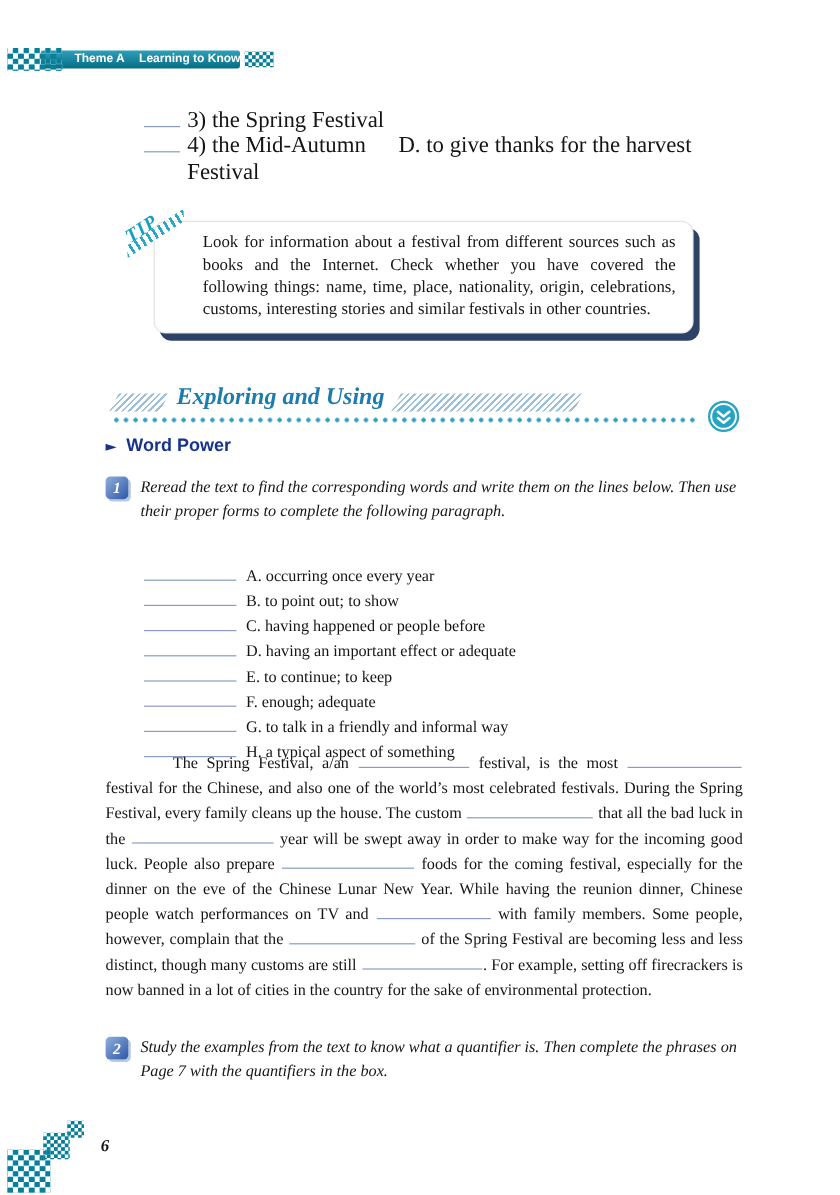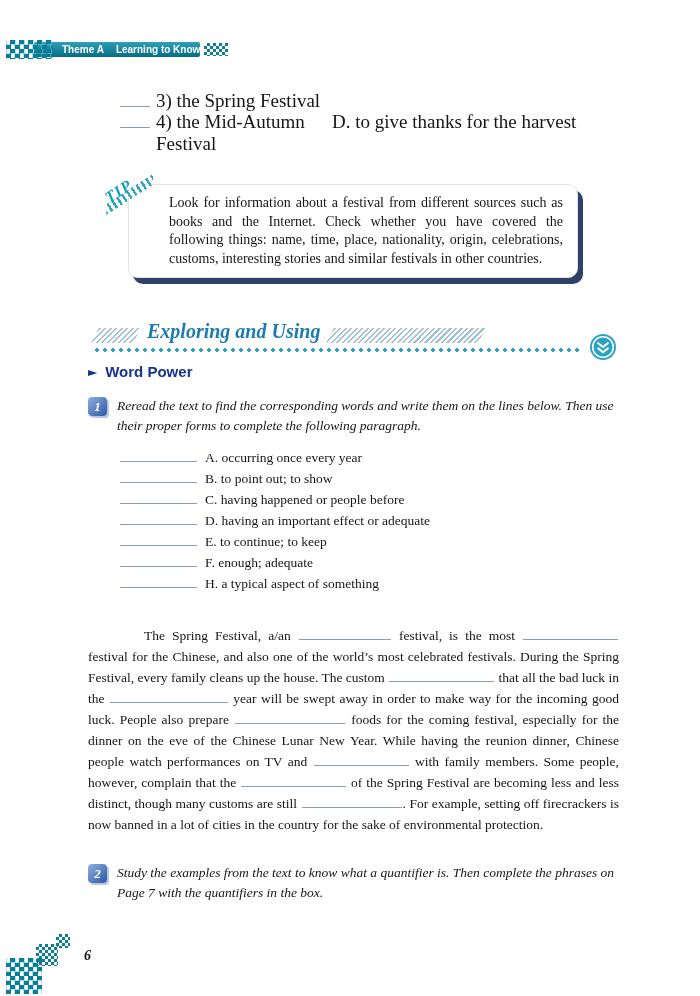--- a/index.html
+++ b/index.html
@@ -88,21 +88,21 @@
   .num-badge {
     flex:0 0 auto; width:19px; height:19px; margin-top:1px; border-radius:4px;
     background:linear-gradient(135deg,#8fb0dd,#2d57a7);
     color:#ffffff; font-style:italic; font-weight:bold; font-size:13px;
     display:flex; align-items:center; justify-content:center;
     box-shadow:2px 2px 0 #b9c8e2;
   }
   .instruction { font-style:italic; font-size:13.5px; line-height:20px; }
 
   
-  .defs { position:absolute; top:449px; left:120px; list-style:none; }
+  .defs { position:absolute; top:471px; left:120px; list-style:none; }
   .defs li { display:flex; align-items:baseline; gap:8px; height:21px; font-size:13.5px; }
   .d-blank { width:77px; flex:0 0 auto; }
 
   
   .para {
     position:absolute; top:625px; left:88px; width:531px;
     font-size:13.5px; line-height:21px; text-align:justify; text-indent:56px;
   }
   .p-blank { margin:0 1px; vertical-align:baseline; }
   .w92{width:92px;} .w95{width:95px;} .w100{width:100px;}
@@ -199,20 +199,24 @@
     <li>
         <span class="blank d-blank"></span>
         <span>E. to continue; to keep</span>
       </li>
     <li>
         <span class="blank d-blank"></span>
         <span>F. enough; adequate</span>
       </li>
     <li>
         <span class="blank d-blank"></span>
+        <span>G. to talk in a friendly and informal way</span>
+      </li>
+    <li>
+        <span class="blank d-blank"></span>
         <span>H. a typical aspect of something</span>
       </li>
   </ul>
 
   <p class="para"><span>The Spring Festival, a/an </span><span class="blank p-blank w92"></span><span> festival, is the most </span><span class="blank p-blank w95"></span><span> festival for the Chinese, and also one of the world’s most celebrated festivals. During the Spring Festival, every family cleans up the house. The custom </span><span class="blank p-blank w105"></span><span> that all the bad luck in the </span><span class="blank p-blank w118"></span><span> year will be swept away in order to make way for the incoming good luck. People also prepare </span><span class="blank p-blank w110"></span><span> foods for the coming festival, especially for the dinner on the eve of the Chinese Lunar New Year. While having the reunion dinner, Chinese people watch performances on TV and </span><span class="blank p-blank w95"></span><span> with family members. Some people, however, complain that the </span><span class="blank p-blank w105"></span><span> of the Spring Festival are becoming less and less distinct, though many customs are still </span><span class="blank p-blank w100"></span><span>. For example, setting off firecrackers is now banned in a lot of cities in the country for the sake of environmental protection.</span></p>
 
   <div class="exercise ex2">
     <span class="num-badge">2</span>
     <p class="instruction">Study the examples from the text to know what a quantifier is. Then complete the phrases on Page 7 with the quantifiers in the box.</p>
   </div>

